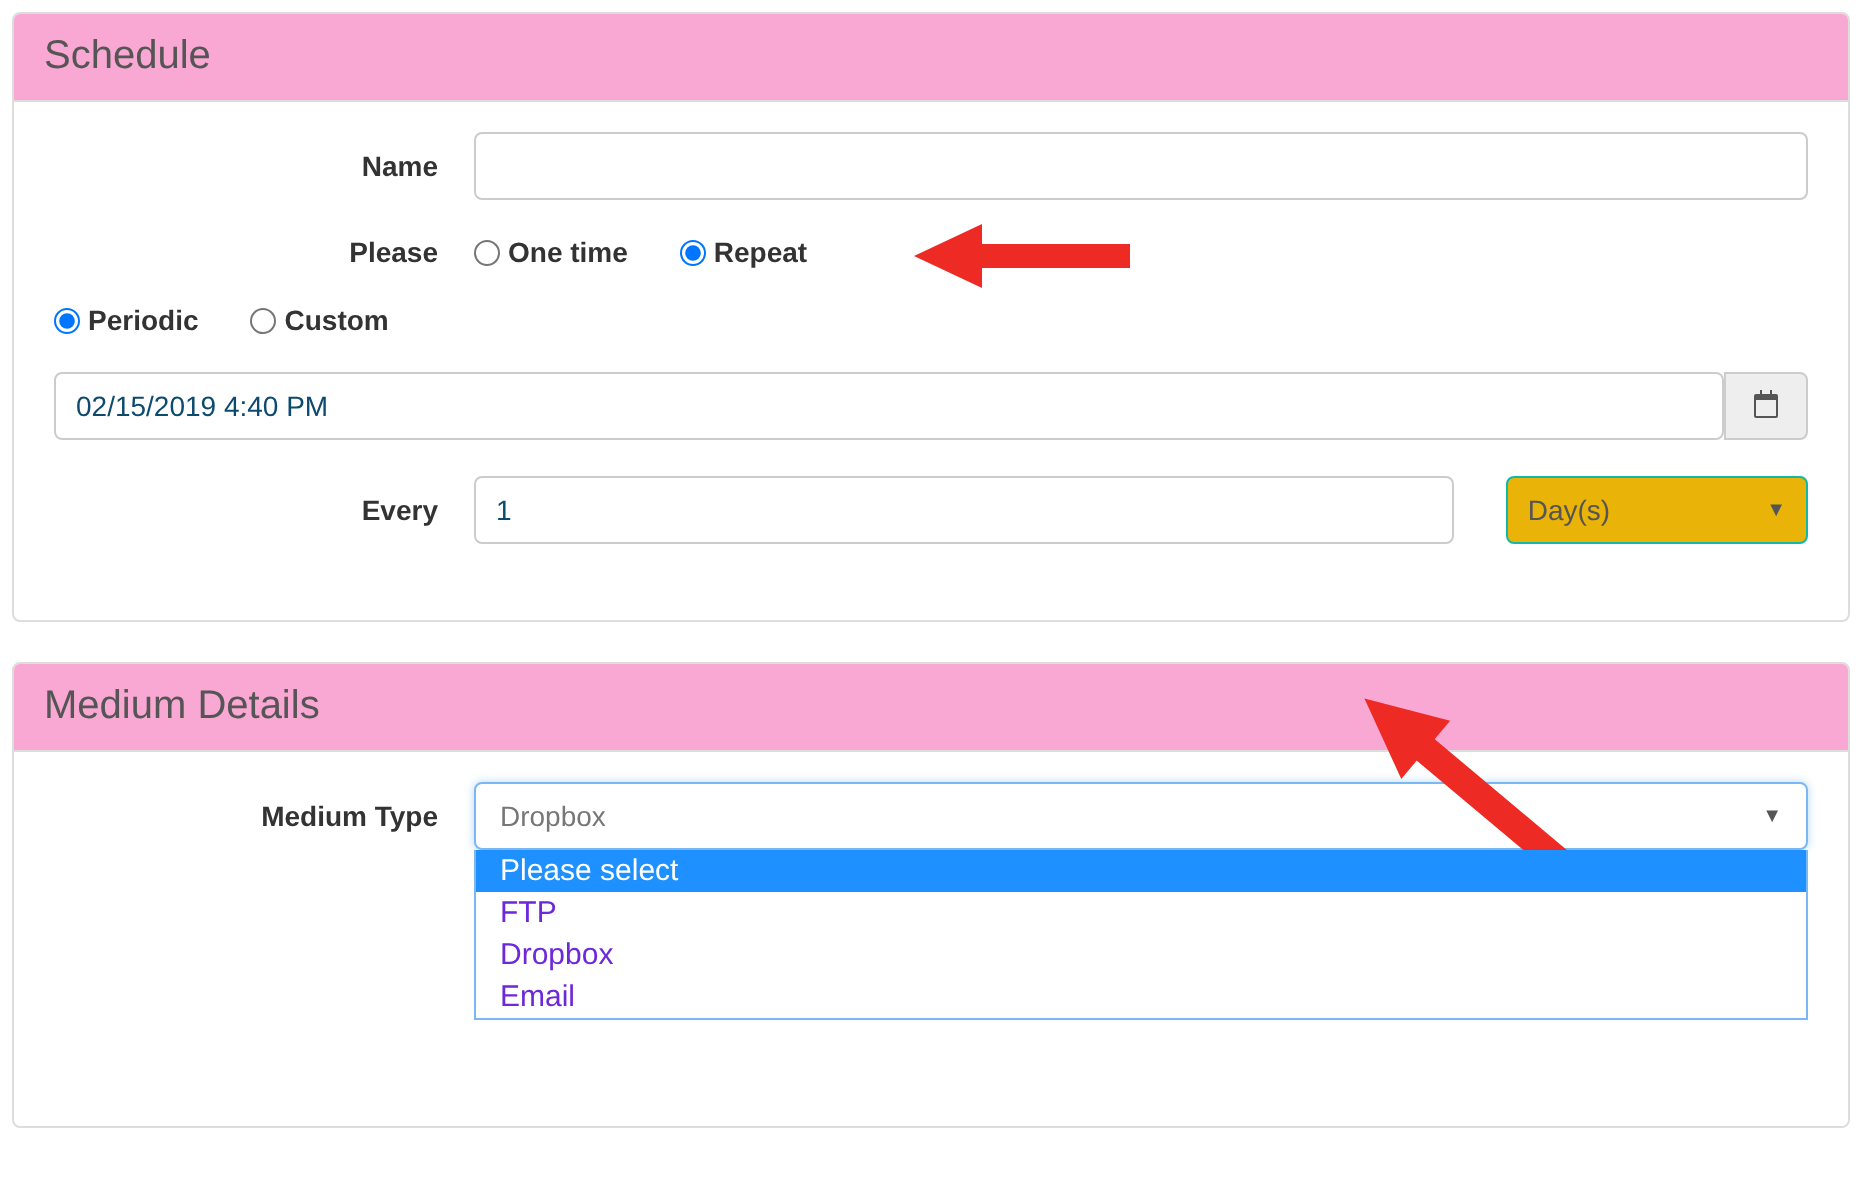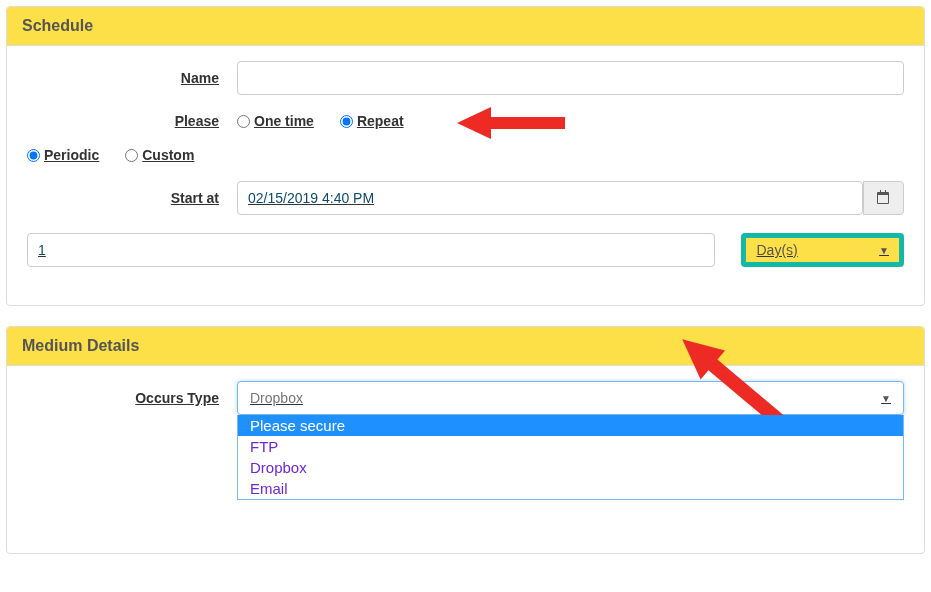--- a/index.html
+++ b/index.html
@@ -11,28 +11,27 @@
   padding: 6px;
   width: 931px;
 }
 .panel {
   border: 1px solid #ddd;
   border-radius: 4px;
   margin-bottom: 20px;
   background: #fff;
 }
 .panel-heading {
-  background: #fde047;
+  background: #f9a8d4;
   border-bottom: 1px solid #ddd;
   padding: 10px 15px;
   color: #555;
-  font-size: 16px;
+  font-size: 20px;
   border-top-left-radius: 3px;
   border-top-right-radius: 3px;
-  font-weight: bold;
 }
 .panel-body { padding: 15px 20px 20px 20px; }
 .form-row {
   display: flex;
   align-items: center;
   margin-bottom: 18px;
 }
 .form-row:last-child { margin-bottom: 0; }
 .form-label {
   width: 210px;
@@ -79,26 +78,26 @@
   align-items: center;
   justify-content: center;
   color: #555;
 }
 .every-num {
   width: 110px;
 }
 .every-select {
   width: 200px;
   height: 34px;
-  border: 5px solid #14b8a6;
+  border: 1px solid #14b8a6;
   border-radius: 4px;
   padding: 6px 10px;
   font-size: 14px;
   color: #555;
-  background: #fde047;
+  background: #eab308;
   position: relative;
   display: flex;
   align-items: center;
   justify-content: space-between;
 }
 .sel-caret {
   font-size: 10px;
   color: #555;
 }
 
@@ -141,21 +140,21 @@
   color: #fff;
 }
 
 .cal-icon svg { width: 16px; height: 16px; fill: #555; }
 
 .arrow {
   position: absolute;
   pointer-events: none;
 }
 .arrow svg { display: block; }
-.panel-body { position: relative; text-decoration: underline; }
+.panel-body { position: relative; }
 .medium-body { position: relative; padding-bottom: 120px;}
 </style>
 </head>
 <body>
 
 <div class="panel">
   <div class="panel-heading">Schedule</div>
   <div class="panel-body">
 
     <div class="form-row">
@@ -190,36 +189,36 @@
           </label>
           <label class="radio-item">
             <input type="radio" name="rtype" style="">
             <span>Custom</span>
           </label>
         </div>
       </div>
     </div>
 
     <div class="form-row">
-      <label class="form-label">Start at</label>
       <div class="form-controls">
         <div class="input-group">
           <input type="text" class="text-input" value="02/15/2019 4:40 PM" style="">
           <div class="input-addon">
             <span class="cal-icon">
               <svg viewBox="0 0 16 16">
                   <path d="M5 1v2H3a1 1 0 0 0-1 1v10a1 1 0 0 0 1 1h10a1 1 0 0 0 1-1V4a1 1 0 0 0-1-1h-2V1h-1v2H6V1H5zm-2 5h10v8H3V6z"></path>
                 </svg>
             </span>
           </div>
         </div>
       </div>
     </div>
 
     <div class="form-row">
+      <label class="form-label">Every</label>
       <div class="form-controls" style="gap:26px;">
         <input type="text" class="text-input every-num" value="1" style="">
         <div class="every-select">
           <span>Day(s)</span>
           <span class="sel-caret">▼</span>
         </div>
       </div>
     </div>
 
     <div class="arrow" style="left:450px; top:57px;">
@@ -232,29 +231,29 @@
     </div>
 
   </div>
 </div>
 
 <div class="panel">
   <div class="panel-heading">Medium Details</div>
   <div class="panel-body medium-body">
 
     <div class="form-row">
-      <label class="form-label">Occurs Type</label>
+      <label class="form-label">Medium Type</label>
       <div class="form-controls">
         <div class="medium-wrap">
           <div class="medium-select">
             <span>Dropbox</span>
             <span class="sel-caret">▼</span>
           </div>
           <div class="medium-dropdown">
-            <div class="medium-option highlight">Please secure</div>
+            <div class="medium-option highlight">Please select</div>
             <div class="medium-option">FTP</div>
             <div class="medium-option">Dropbox</div>
             <div class="medium-option">Email</div>
           </div>
         </div>
       </div>
     </div>
 
     <div class="arrow" style="left:660px; top:-30px;">
       <svg width="130" height="90" viewBox="0 0 130 90">

